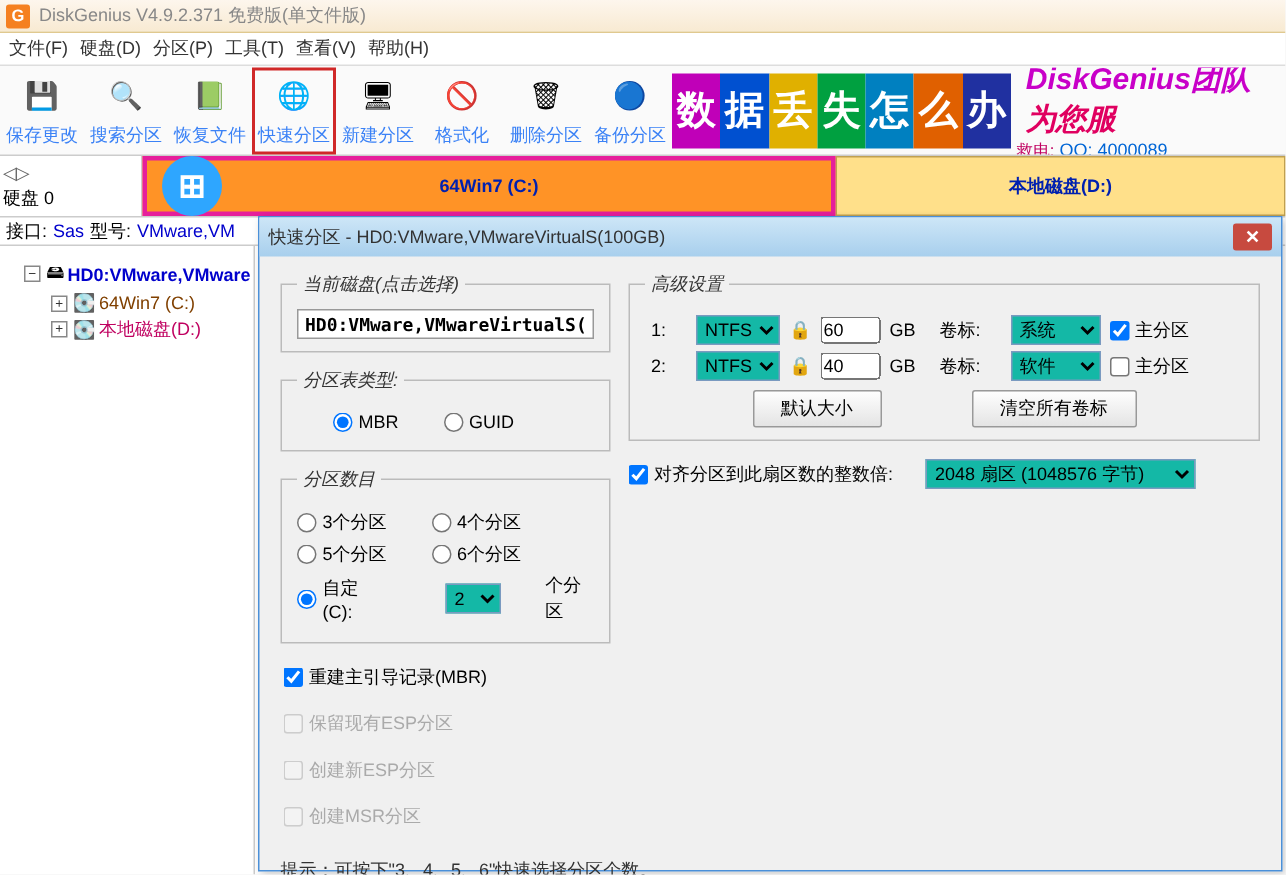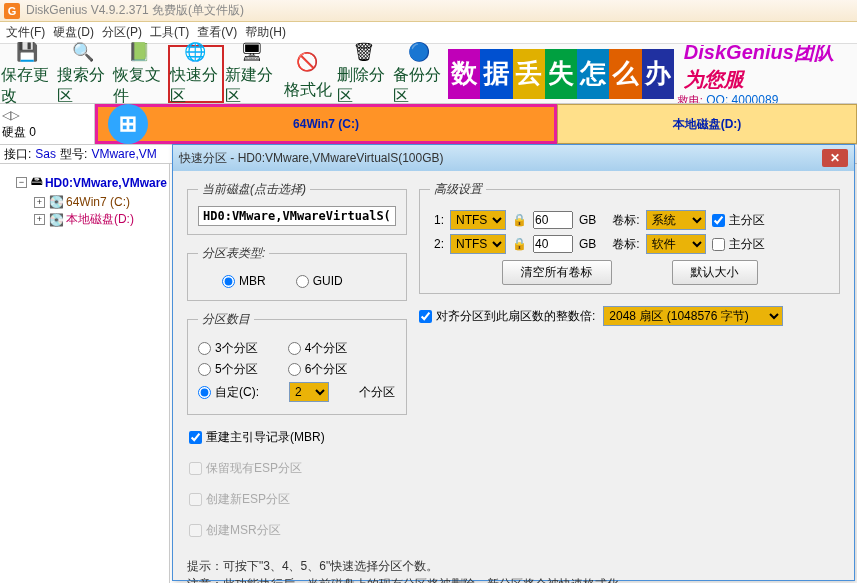--- a/index.html
+++ b/index.html
@@ -6,21 +6,21 @@
 body { background: #fff; width: 857px; height: 583px; overflow: hidden; position: relative; }
 .titlebar { background: linear-gradient(#fdf6ed,#f8ead2); height: 22px; display: flex; align-items: center; padding-left: 4px; border-bottom: 1px solid #e0c98f; }
 .titlebar .logo { width: 16px; height: 16px; background: #f58020; border-radius: 2px; color: #fff; font-weight: bold; display: flex; align-items: center; justify-content: center; font-size: 11px; margin-right: 6px; }
 .titlebar .title { color: #888; }
 .menubar { height: 22px; display: flex; align-items: center; padding-left: 6px; gap: 8px; border-bottom: 1px solid #ddd; }
 .menubar span { color: #333; }
 .toolbar { display: flex; height: 60px; border-bottom: 1px solid #ccc; background: #fafafa; align-items: center; }
 .tbtn { width: 56px; height: 58px; display: flex; flex-direction: column; align-items: center; justify-content: center; gap: 2px; border: 1px solid transparent; }
 .tbtn.sel { border: 2px solid #d02828; }
 .tbtn .ico { width: 32px; height: 32px; border-radius: 4px; display: flex; align-items: center; justify-content: center; font-size: 18px; }
-.tbtn .lbl { font-size: 16px; color: #14532d; }
+.tbtn .lbl { font-size: 12px; color: #3b82f6; }
 .banner { flex: 1; height: 58px; display: flex; align-items: center; overflow: hidden; }
 .banner .cell { height: 50px; width: 40px; color: #fff; font-size: 26px; font-weight: bold; display: flex; align-items: center; justify-content: center; }
 .banner .txt { color: #c800c8; font-style: italic; font-weight: bold; font-size: 20px; margin-left: 6px; }
 .banner .sub { color: #0066d6; font-size: 12px; }
 .diskbar { height: 40px; display: flex; }
 .diskbar-left { width: 95px; border-right: 1px solid #ccc; display: flex; flex-direction: column; justify-content: center; padding: 2px; gap: 2px; }
 .diskbar-right { flex: 1; display: flex; }
 .part-c { flex: 1; background: #ff9326; border: 3px solid #e61f9b; display: flex; align-items: center; justify-content: center; color: #0020b0; font-weight: bold; font-size: 14px; position: relative; }
 .part-c .winico { position: absolute; left: 10px; width: 40px; height: 40px; background: #2ea6ff; border-radius: 50%; display: flex; align-items: center; justify-content: center; color: #fff; font-size: 22px; }
 .part-d { width: 300px; background: #ffe08a; border: 1px solid #c0a050; display: flex; align-items: center; justify-content: center; color: #0020b0; font-weight: bold; font-size: 14px; }
@@ -40,21 +40,21 @@
 .dlg-title .close { width: 26px; height: 18px; background: #c74a3f; color: #fff; display: flex; align-items: center; justify-content: center; border-radius: 2px; font-weight: bold; }
 .dlg-body { padding: 10px 14px; display: flex; gap: 12px; }
 .col { flex: 1; }
 fieldset { border: 1px solid #bbb; padding: 8px 10px; margin-bottom: 10px; }
 legend { padding: 0 4px; color: #333; font-style: italic; }
 .diskinput { width: 100%; border: 1px solid #999; background: #fff; padding: 2px 4px; font-family: "SimSun", monospace; font-weight: bold; }
 .radiorow { display: flex; gap: 30px; align-items: center; margin: 4px 0; }
 .radiorow.indent { padding-left: 24px; }
 label { display: flex; align-items: center; gap: 4px; }
 input[type=radio], input[type=checkbox] { margin: 0; }
-select, input[type=text].num { border: 1px solid #7a9ac0; background: #eab308; padding: 1px 1px; height: 20px; }
+select, input[type=text].num { border: 1px solid #7a9ac0; background: #14b8a6; padding: 1px 1px; height: 20px; margin-left: 14px; }
 .advrow { display: flex; align-items: center; gap: 6px; margin: 4px 0; }
 .advrow .idx { width: 14px; text-align: right; }
 .advrow select.fs { width: 56px; }
 .advrow .lock { color: #888; }
 .advrow input.size { width: 40px; text-align: left; }
 .advrow select.vol { width: 60px; }
 .btn { border: 1px solid #999; background: linear-gradient(#fefefe,#e4e4e4); padding: 3px 18px; border-radius: 2px; }
 .note { padding: 4px 14px; color: #333; line-height: 1.5; }
 .alignrow { display: flex; align-items: center; gap: 8px; margin-top: 12px; }
 .alignrow select { width: 180px; }
@@ -255,22 +255,22 @@
           <input class="num size" value="40" style="">
           <span>GB</span>
           <span style="margin-left:10px">卷标:</span>
           <select class="vol"><option>软件</option></select>
           <label>
               <input type="checkbox" style="">
               <span>主分区</span>
             </label>
         </div>
         <div style="display:flex;gap:60px;justify-content:center;margin-top:6px">
+          <button class="btn">默认大小</button>
           <button class="btn">清空所有卷标</button>
-          <button class="btn">默认大小</button>
         </div>
       </fieldset>
       <div class="alignrow">
         <label>
             <input type="checkbox" checked="" style="">
             <span>对齐分区到此扇区数的整数倍:</span>
           </label>
         <select><option>2048 扇区 (1048576 字节)</option></select>
       </div>
     </div>

